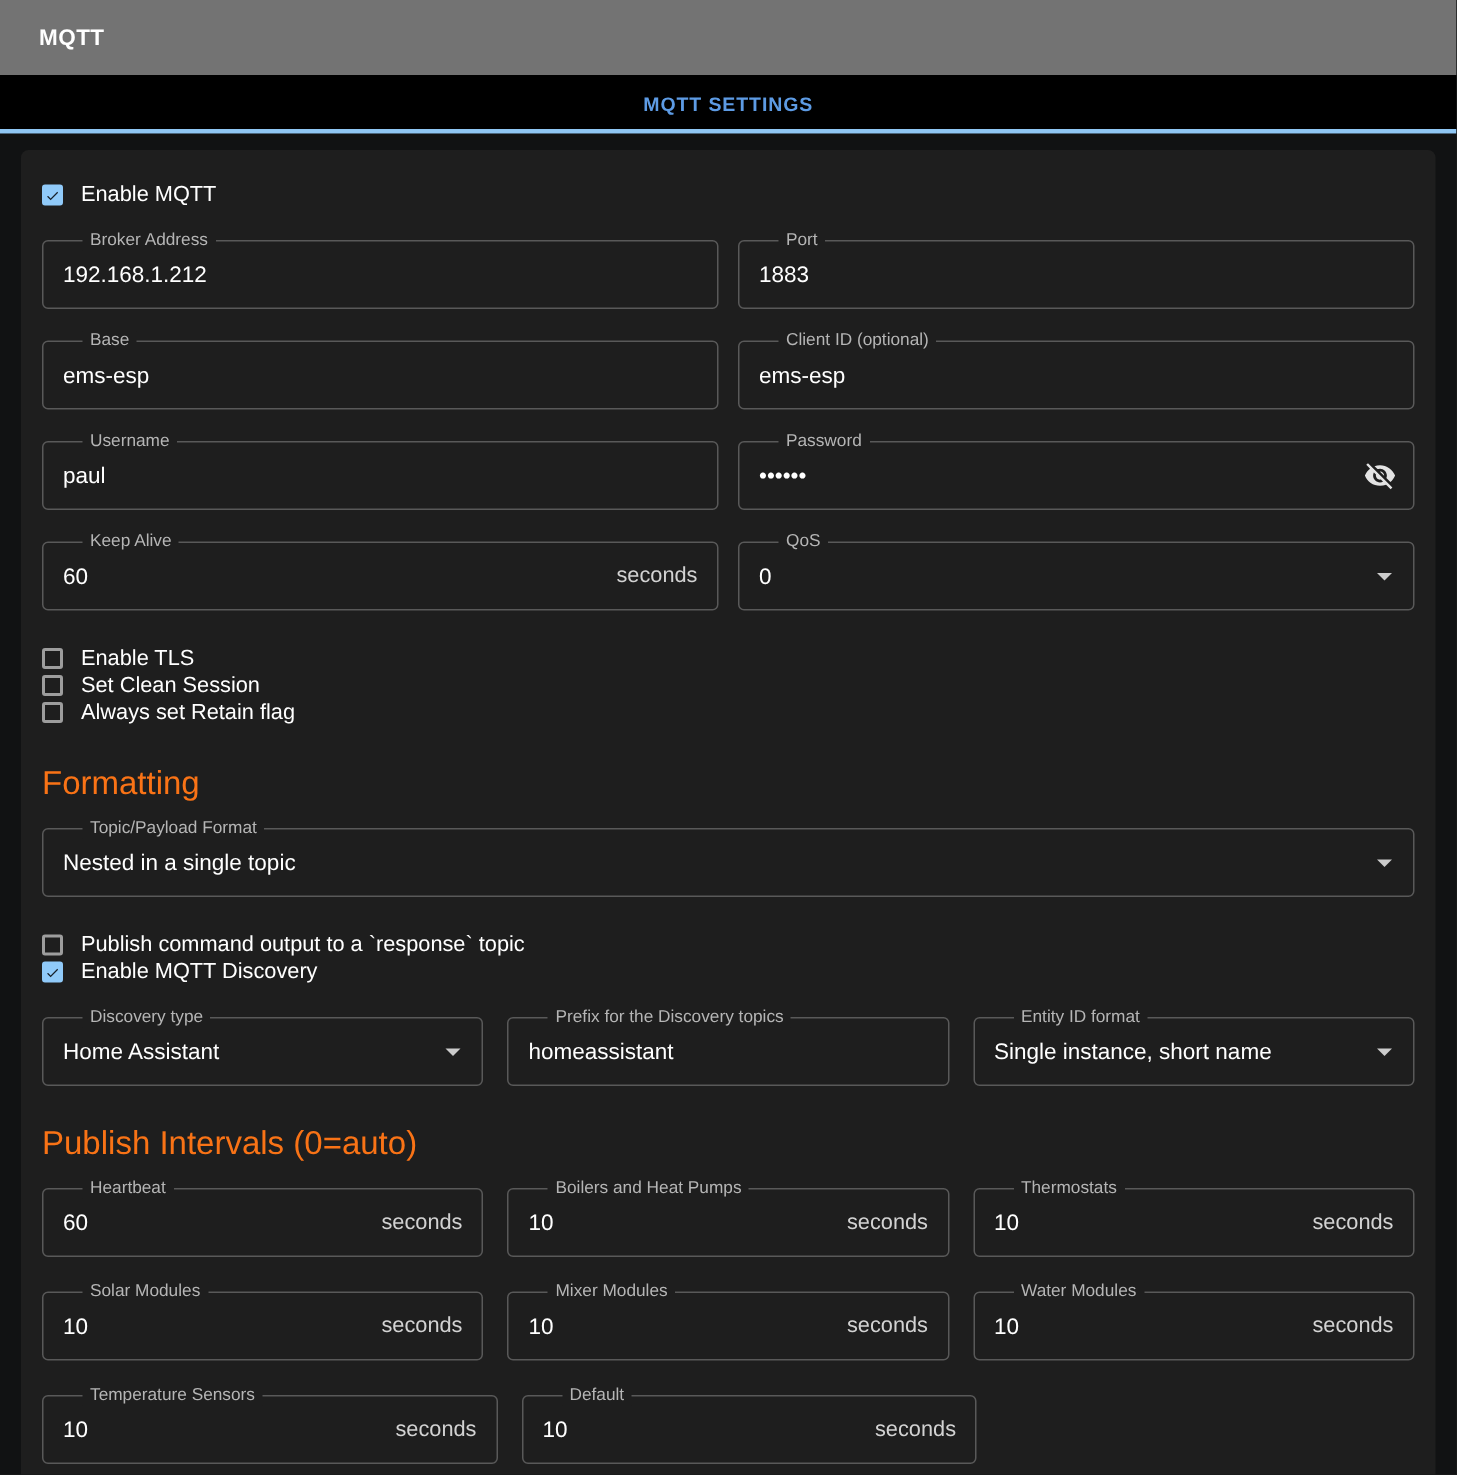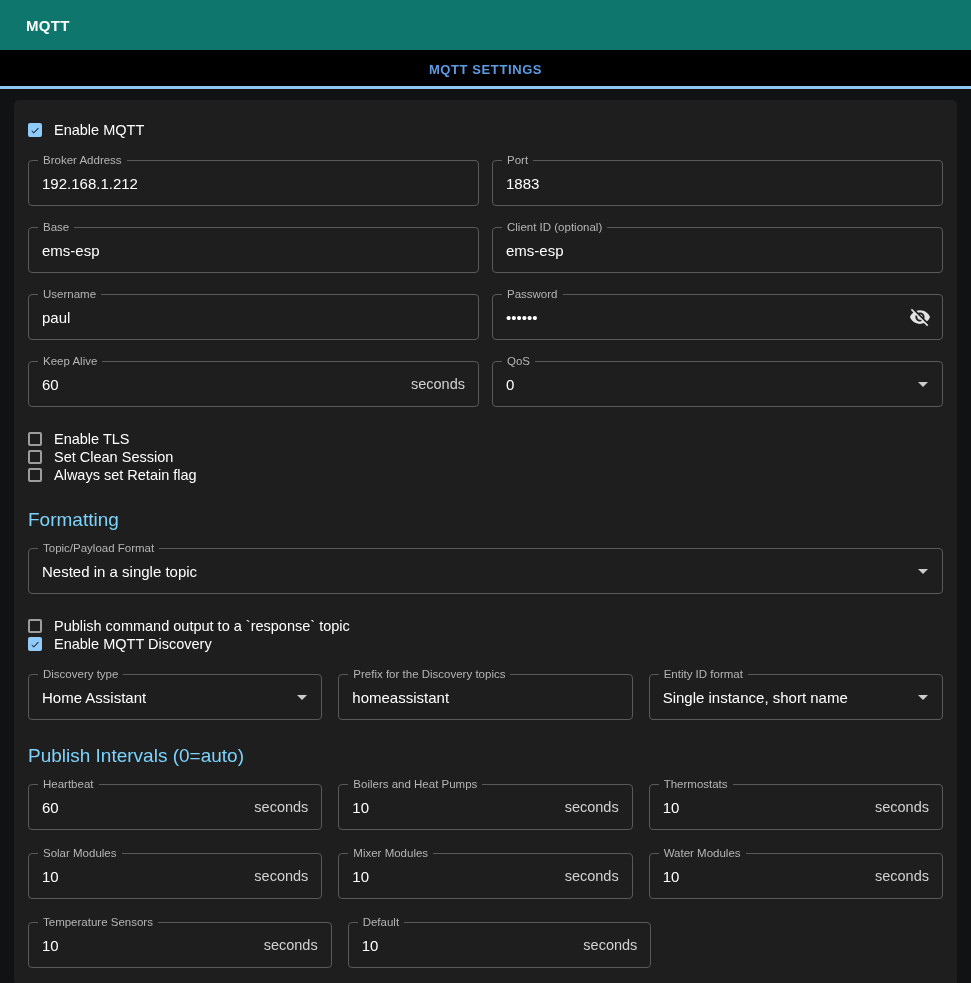--- a/index.html
+++ b/index.html
@@ -6,21 +6,21 @@
   html, body { width: 971px; height: 983px; }
   body {
     background: #111213;
     font-family: "Liberation Sans", "DejaVu Sans", sans-serif;
     overflow: hidden;
     -webkit-font-smoothing: antialiased;
   }
   
   .appbar {
     height: 50px;
-    background: #0f766e;
+    background: #737373;
     display: flex;
     align-items: center;
     padding: 0 26px;
   }
   .appbar .title {
     color: #ffffff;
     font-size: 15px;
     font-weight: 700;
     letter-spacing: 0.3px;
   }
@@ -88,21 +88,21 @@
     height: 46px;
     border: 1px solid #595959;
     border-radius: 4px;
     display: flex;
     align-items: center;
     padding: 0 13px;
   }
   .field .flabel {
     position: absolute;
     top: -7px;
-    left: 9px;
+    left: 26px;
     background: #1e1e1e;
     padding: 0 5px;
     font-size: 11.5px;
     color: #b5b5b5;
     line-height: 13px;
     white-space: nowrap;
   }
   .field input {
     flex: 1;
     min-width: 0;
@@ -126,22 +126,22 @@
   .icon-btn svg { width: 22px; height: 22px; fill: #e3e3e3; display: block; }
   
   .row2 { display: flex; gap: 13px; margin-top: 21px; margin-bottom: 2px; }
   .row2 > .field { flex: 1; }
   .row1 { margin-top: 20px; }
   .row3 { display: flex; gap: 16px; margin-top: 21px; }
   .row3 > .field, .row3 > .spacer { flex: 1; }
   .mt23 { margin-top: 23px; }
   .stack16 > .checkrow + .checkrow { margin-top: 0; }
   .section-h {
-    color: #7dd3fc;
-    font-size: 19px;
+    color: #f97316;
+    font-size: 22px;
     font-weight: 400;
     margin-top: 25px;
   }
   .section-h + .row1, .section-h + .row3 { margin-top: 17px; }
 </style>
 </head>
 <body>
 
 <header class="appbar">
   <span class="title">MQTT</span>

